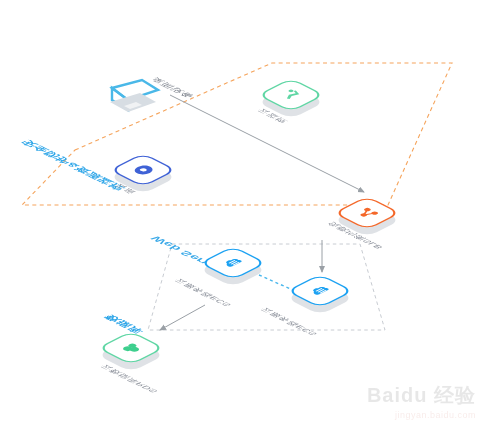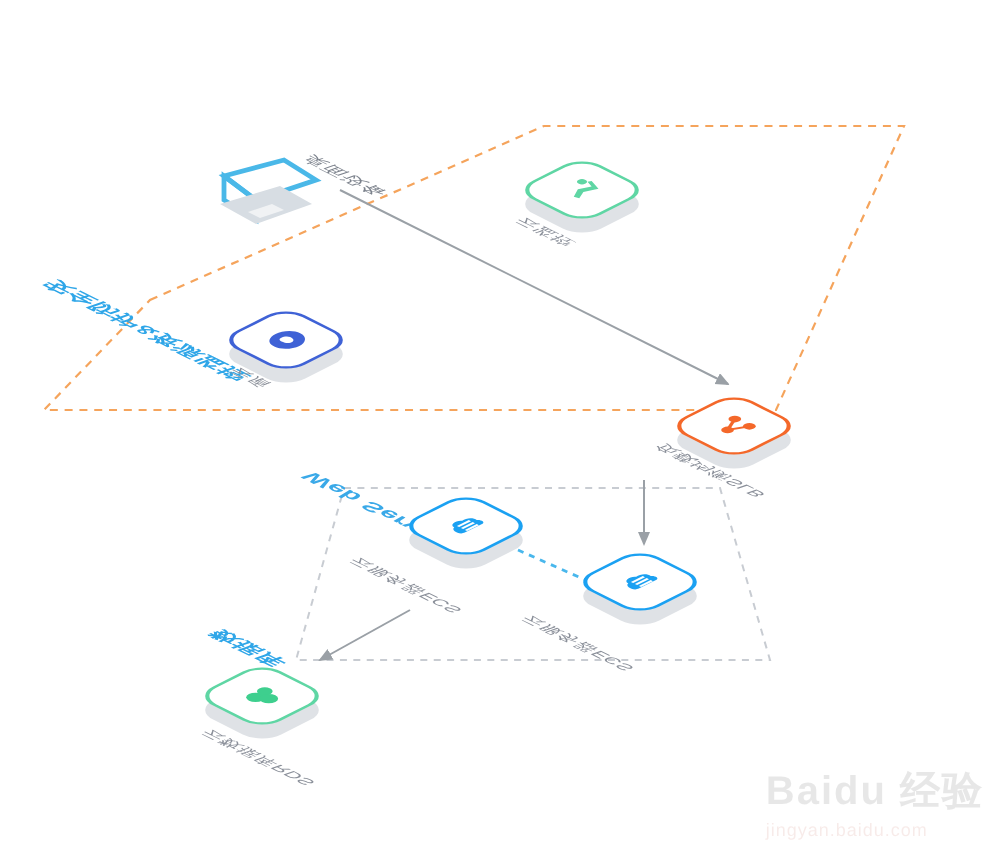--- a/index.html
+++ b/index.html
@@ -50,22 +50,22 @@
     transform:matrix(1,0.50,0.866,-0.30,0,0);
     letter-spacing:.2px;
   }
   .lbl.section{font-size:11px;font-weight:bold;color:#2fa6e8;}
   .lbl.webserver{font-size:12px;font-weight:bold;color:#3aa9e8;font-style:italic;}
   .lbl.dark{color:#7c828c;}
 
   
   .laptop{position:absolute;width:64px;height:44px;}
   .watermark{
-    position:absolute;right:8px;bottom:8px;
-    opacity:.10;
+    position:absolute;right:24px;bottom:8px;
+    opacity:.10;text-align:right;
   }
   .wm-main{font-size:20px;font-weight:bold;color:#222;letter-spacing:1px;}
   .wm-sub{font-size:9px;color:#b43;letter-spacing:.5px;margin-top:1px;}
 </style>
 </head>
 <body>
 
 <div id="canvas">
 
   <svg class="layer">

